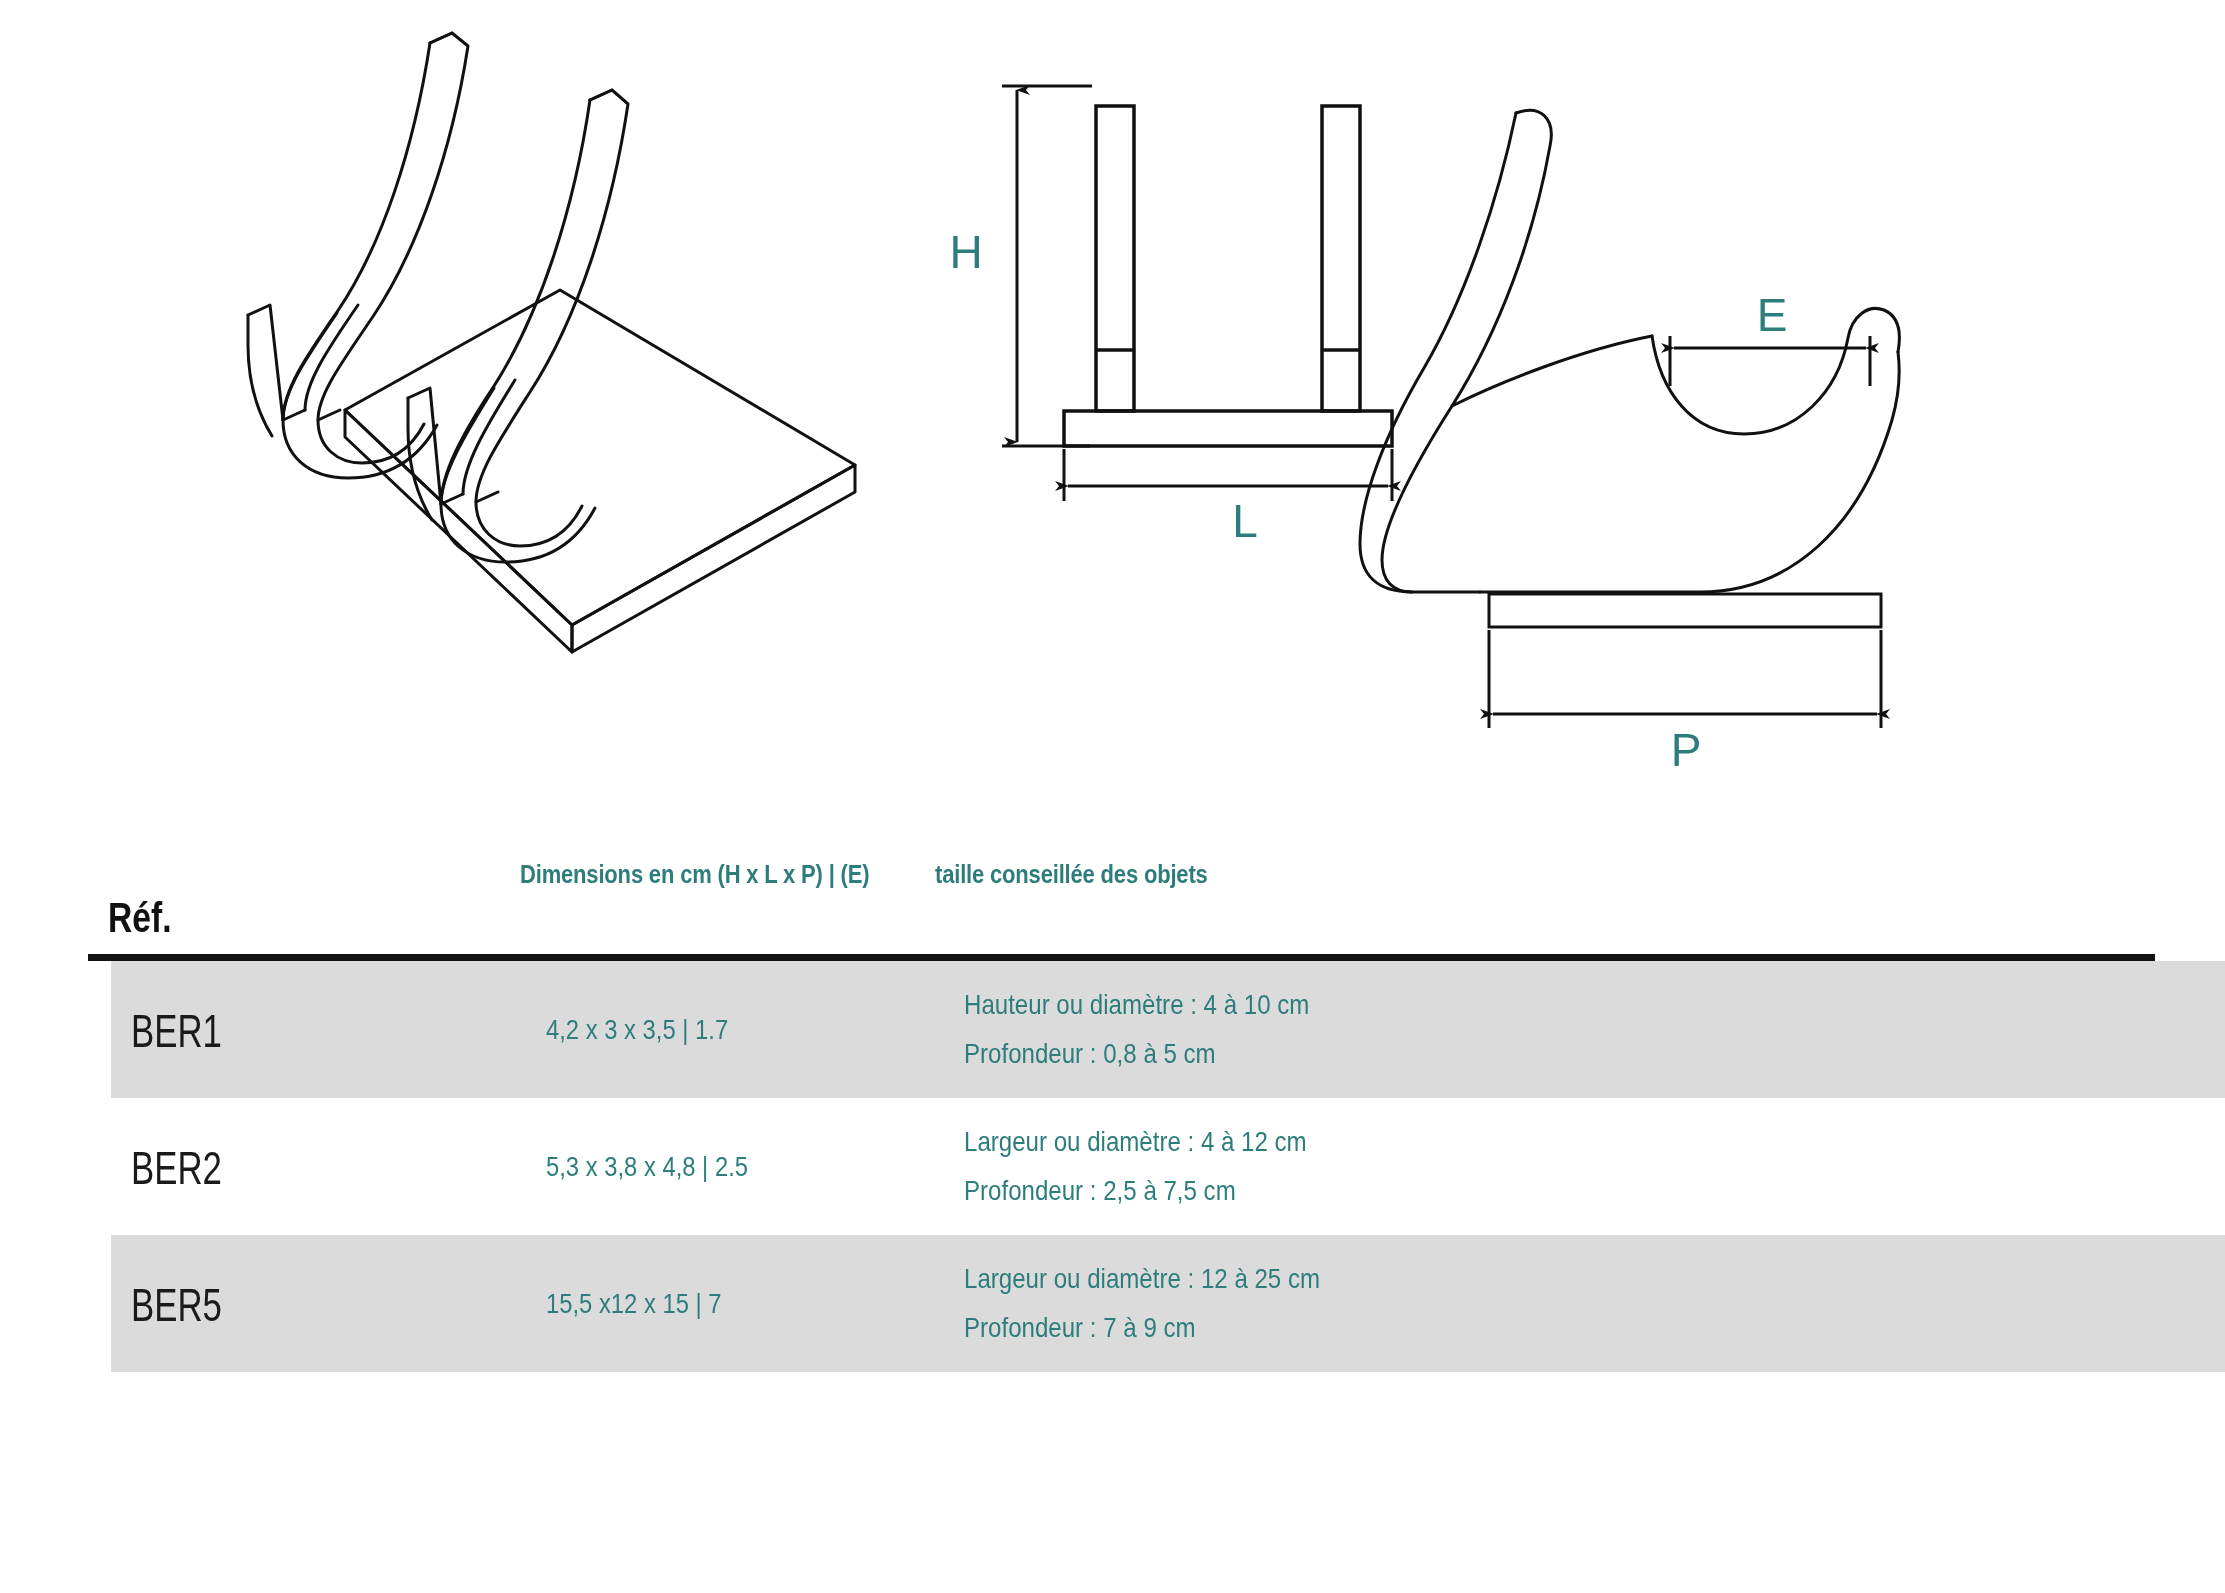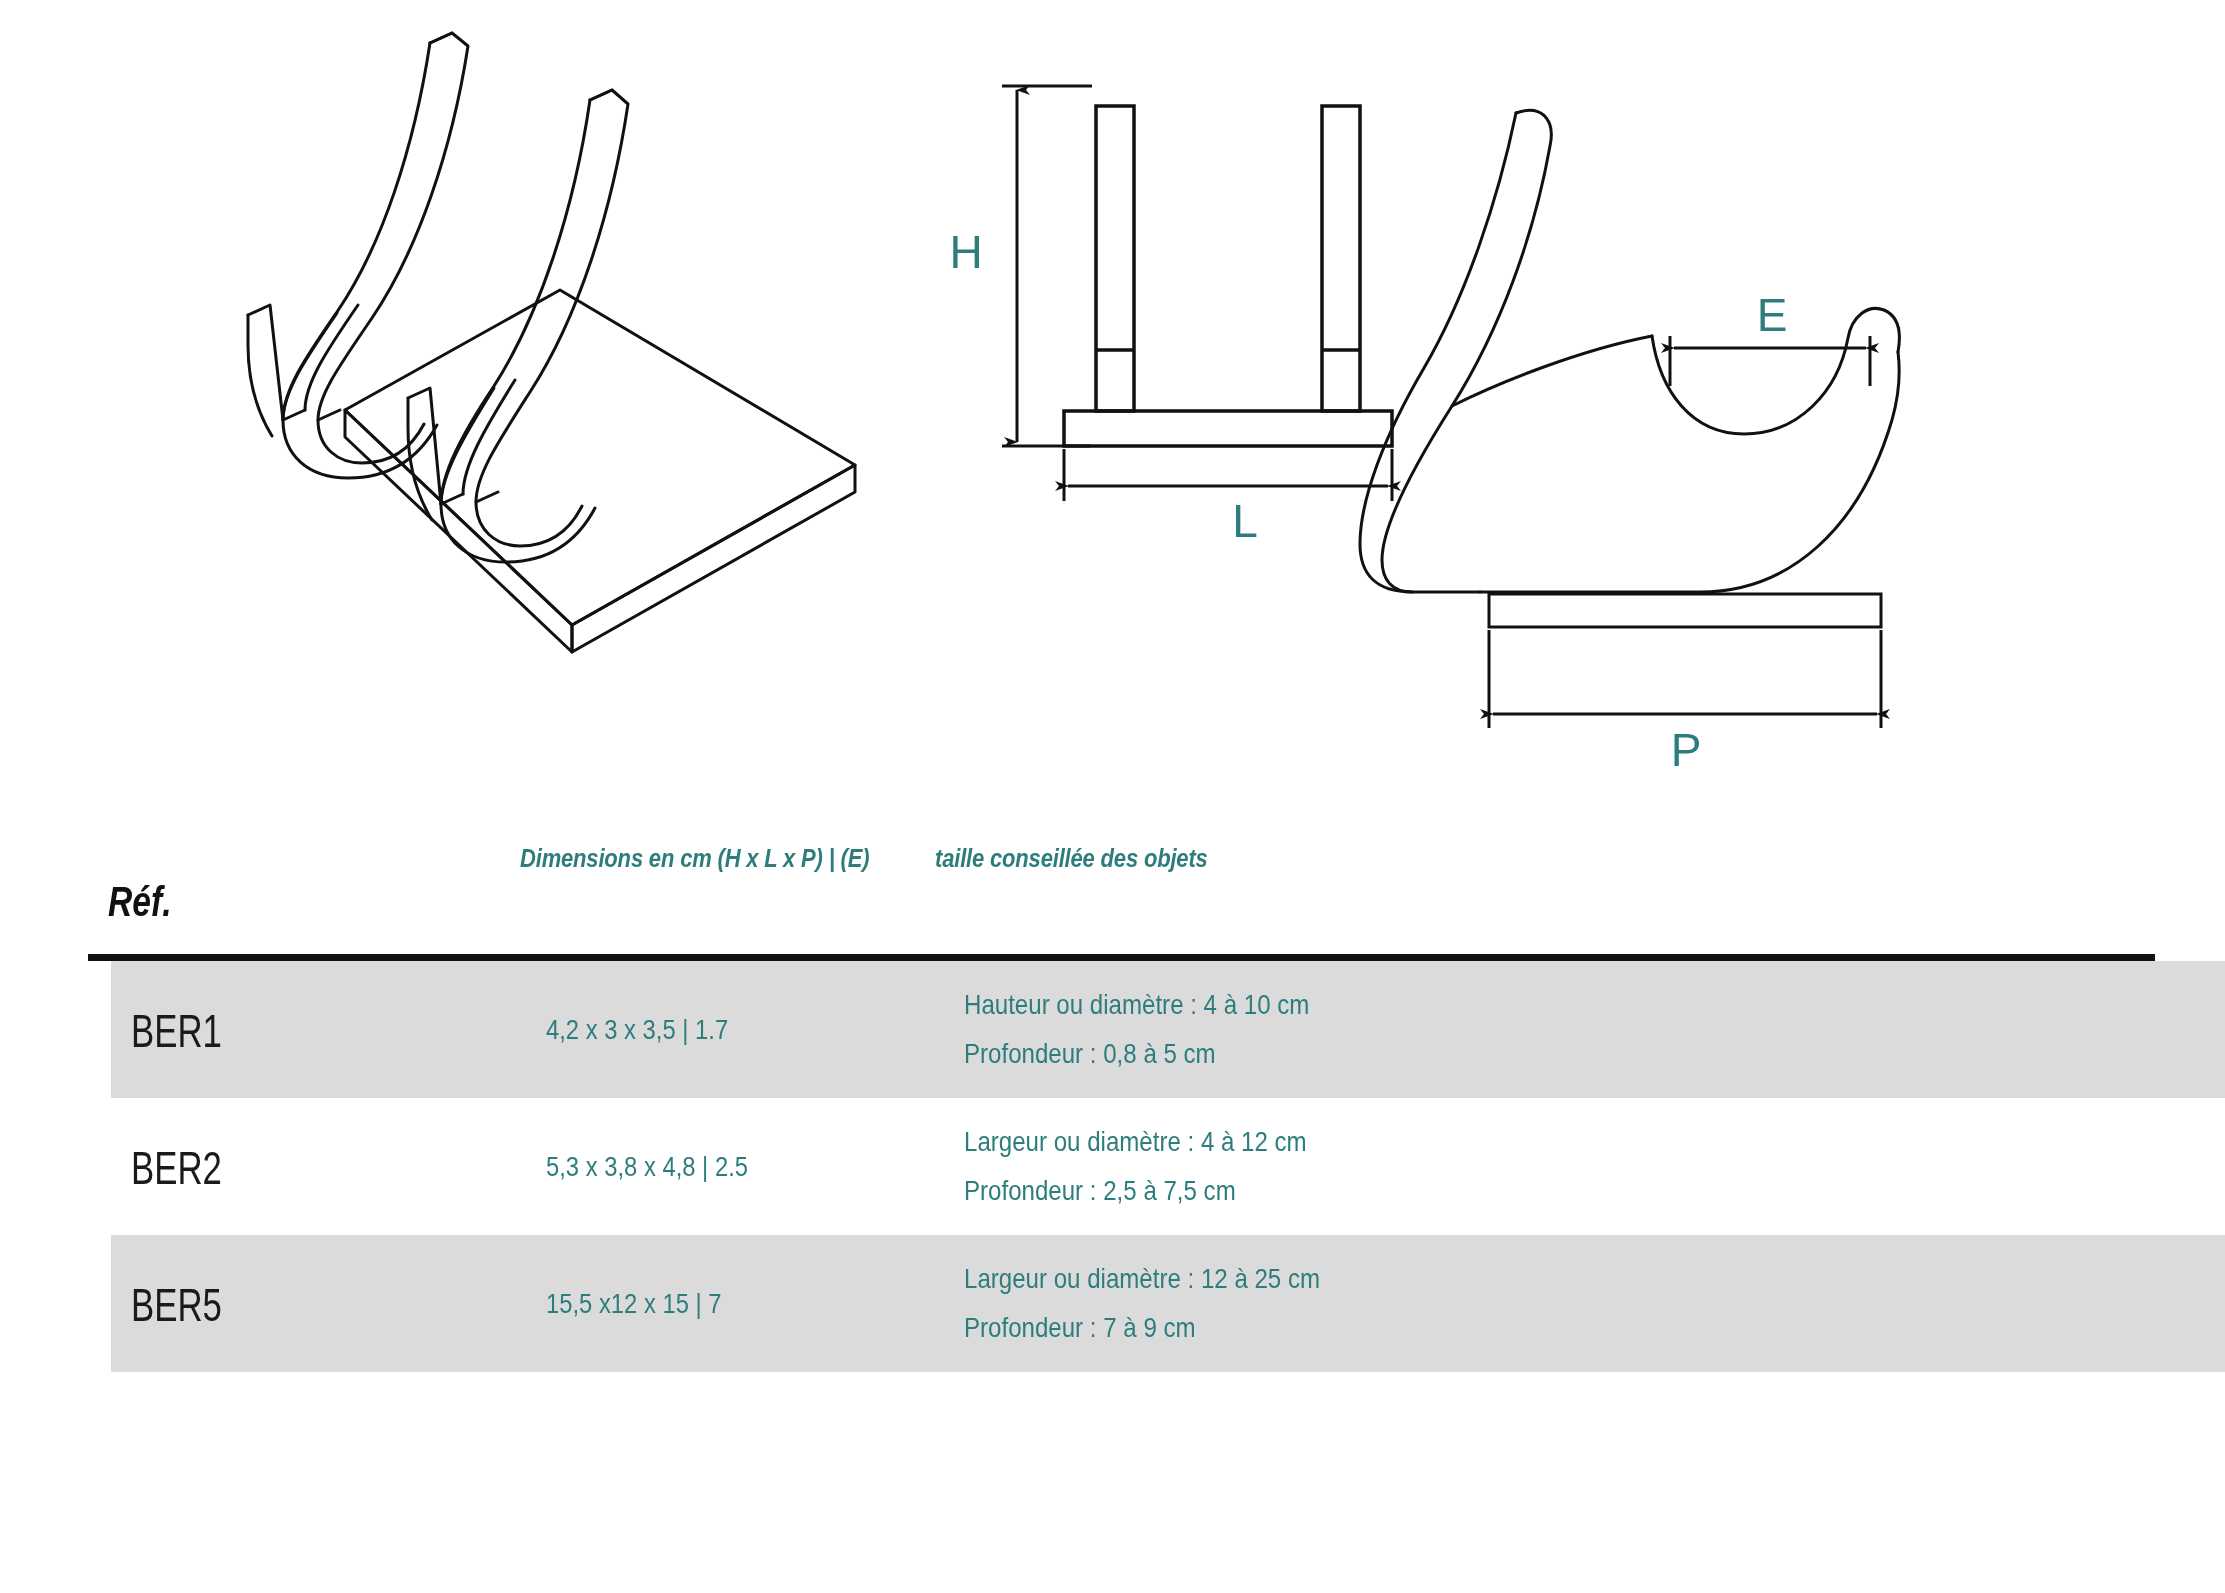--- a/index.html
+++ b/index.html
@@ -28,24 +28,23 @@
   #spec-table {
     position: absolute;
     left: 0;
     top: 830px;
     width: 2225px;
     height: 763px;
   }
 
   .table-header {
     position: absolute;
-    left: 0; top: 0;
+    left: 0; top: 16px;
     width: 1828px;
     height: 128px;
-    font-style: italic;
   }
   .col-head-dims {
     position: absolute;
     left: 520px;
     top: 14px;
     color: #2E7D7D;
     font-size: 25px;
     font-weight: bold;
     letter-spacing: -0.2px;
     white-space: nowrap;

